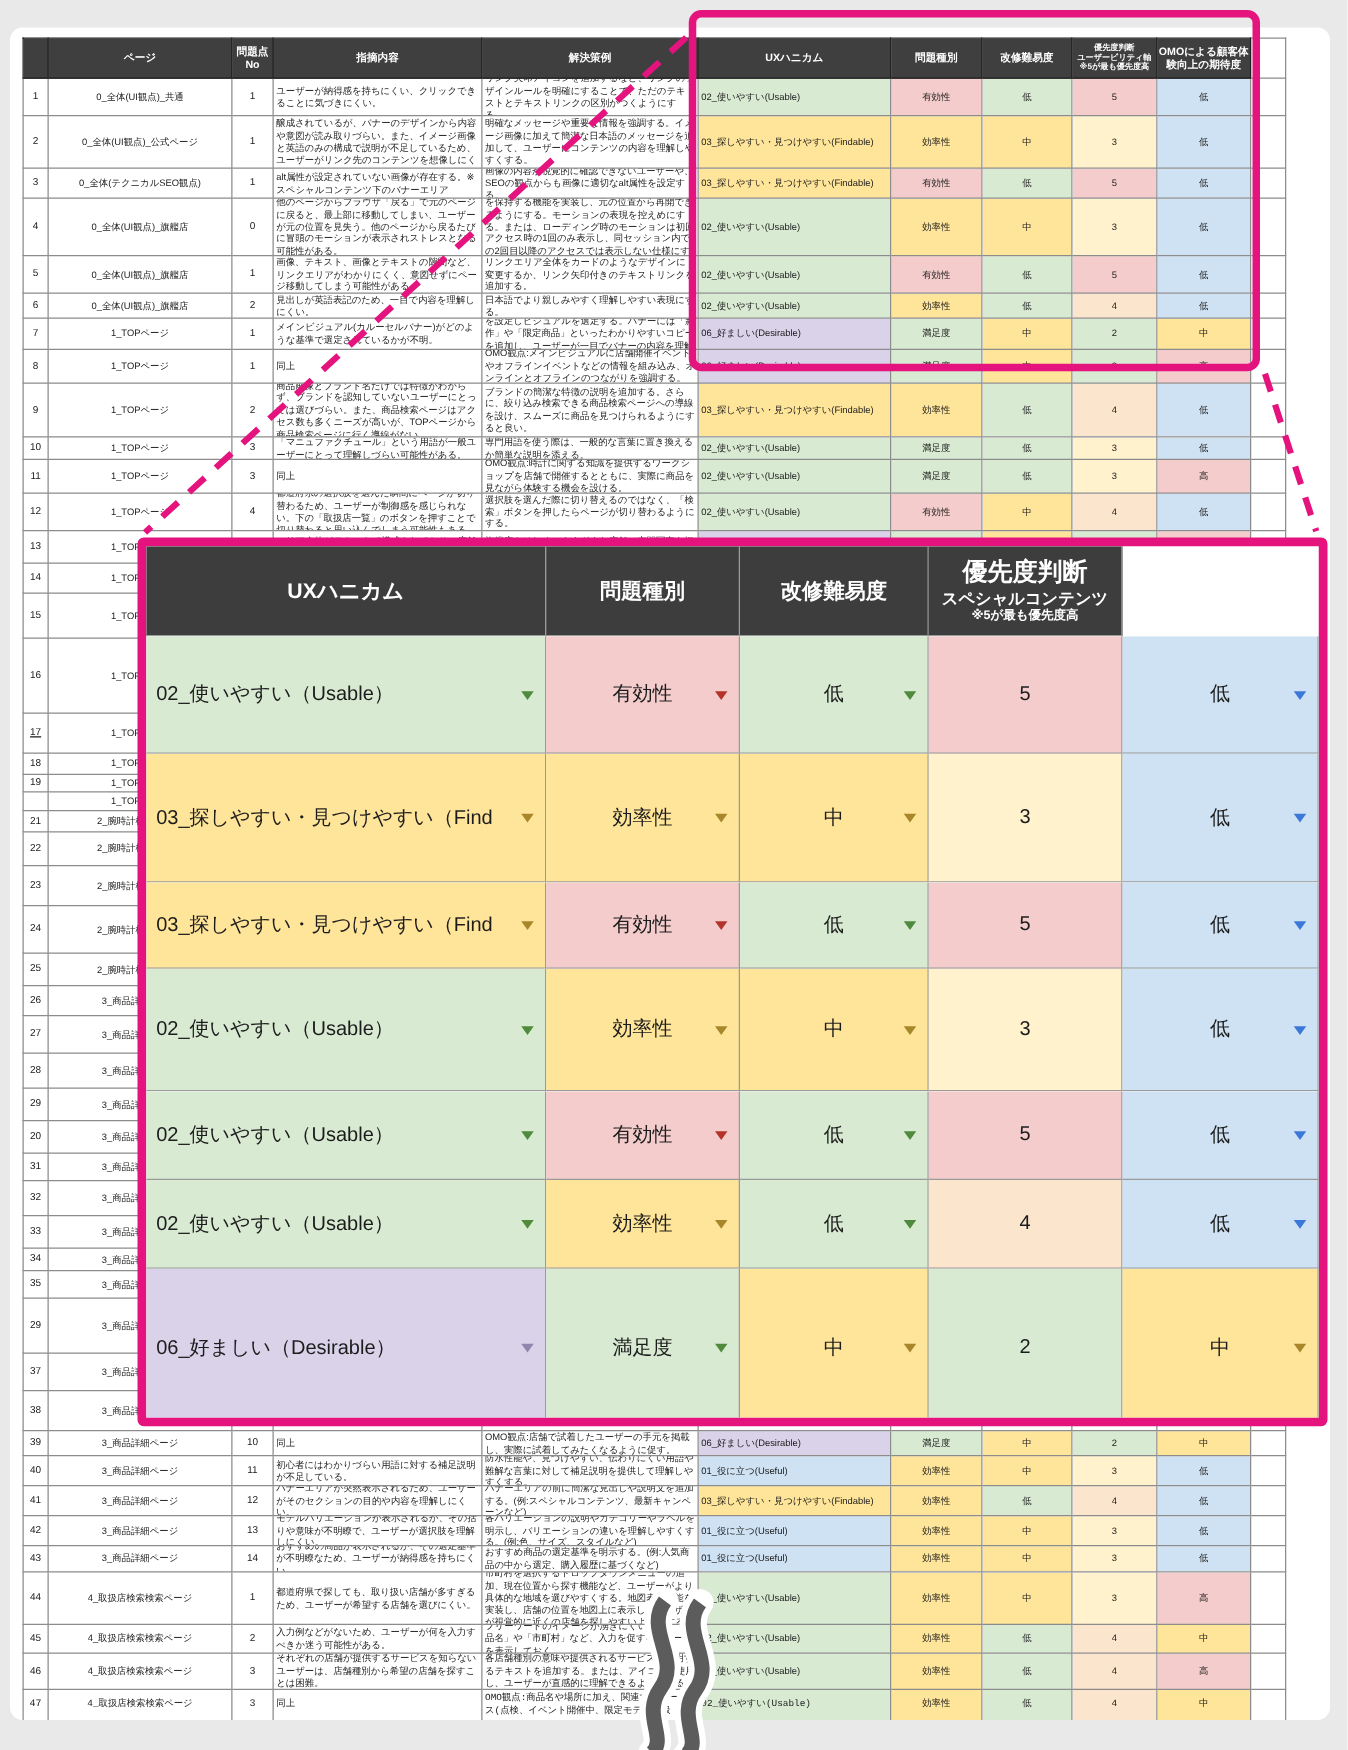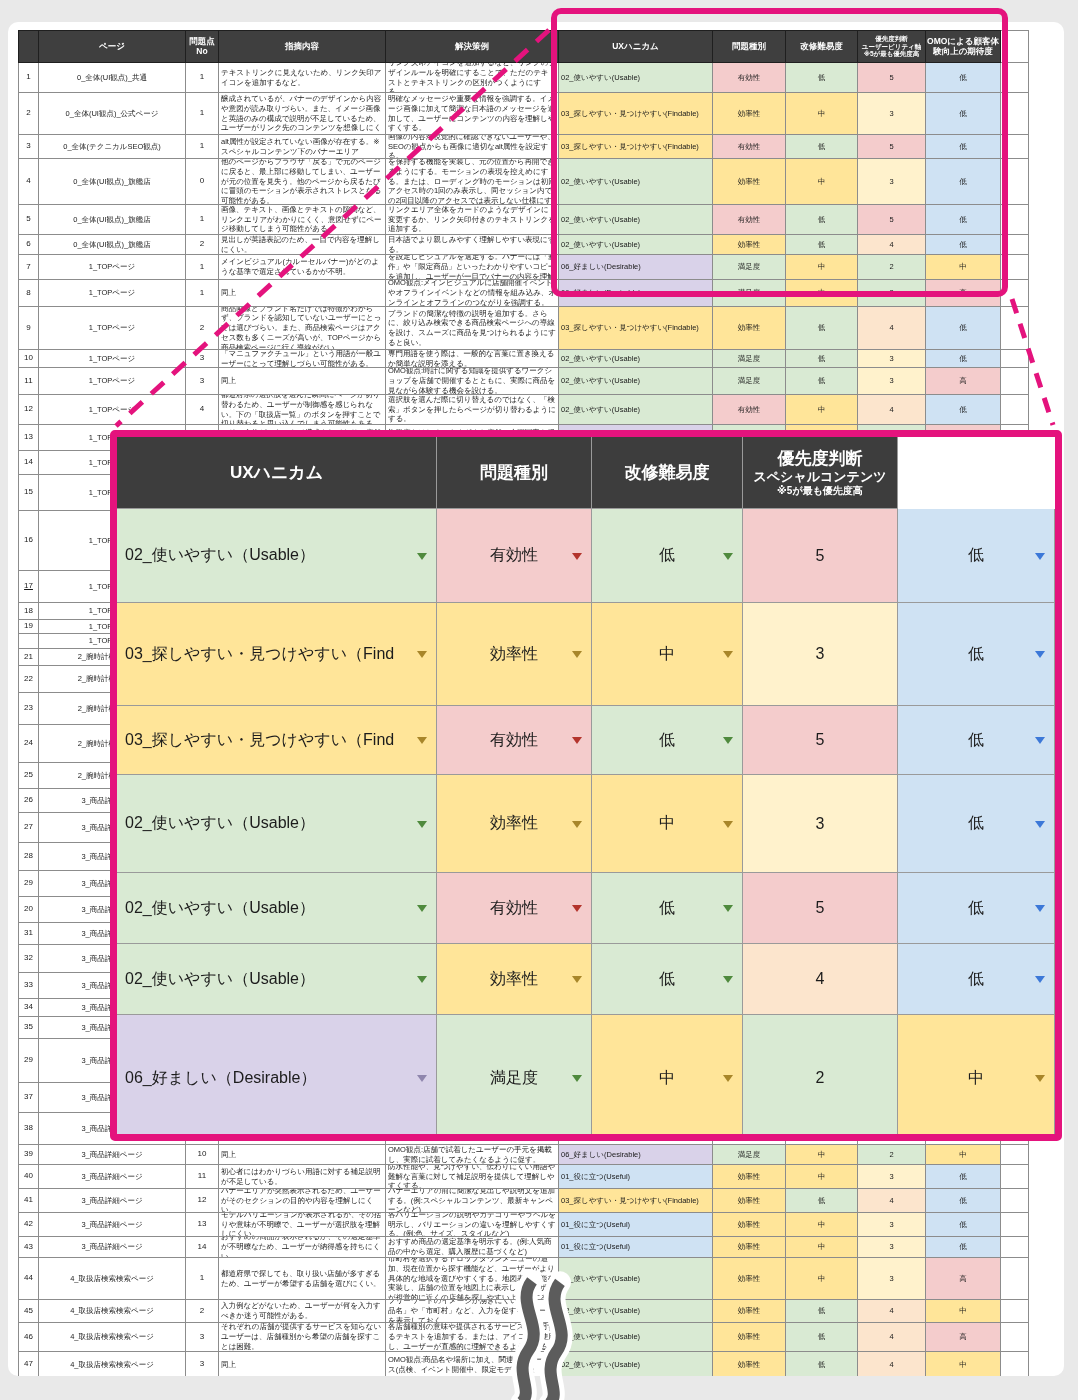--- a/index.html
+++ b/index.html
@@ -57,21 +57,21 @@
   .co-ux{width:320px;justify-content:flex-start;padding-left:8px;white-space:nowrap}
   .co-typ{width:155px}
   .co-dif{width:151px}
   .co-pri{width:155px}
   .co-omo{width:157px}
   .tri{
     position:absolute;right:9px;top:50%;margin-top:-3px;width:0;height:0;
     border-left:5px solid transparent;border-right:5px solid transparent;
     border-top:7px solid #666;
   }
-  .pri-l1{font-size:17px}
+  .pri-l1{font-size:20px}
   .pri-l2{font-size:13px}
   .pri-l3{font-size:10px}
   .omo-head{font-size:15.5px}
   
   svg.anno{position:absolute;left:0;top:0;z-index:60;pointer-events:none}
 </style>
 </head>
 <body>
 
 <div class="card">
@@ -113,21 +113,21 @@
           <td>
             <div class="clip cc num" style="height: 29px;">1</div>
           </td>
           <td>
             <div class="clip cc" style="height: 29px; font-size: 7.5px;">0_全体(UI観点)_共通</div>
           </td>
           <td>
             <div class="clip cc num" style="height: 29px;">1</div>
           </td>
           <td>
-            <div class="clip lt" style="height: 29px;">テキストリンクに見えないため、リンク矢印アイコンを追加するなど。</div>
+            <div class="clip lt" style="height: 29px;">ユーザーが納得感を持ちにくい、クリックできることに気づきにくい。</div>
           </td>
           <td>
             <div class="clip lt" style="height: 29px;">リンク矢印アイコンを追加するなど、リンクのデザインルールを明確にすることで、ただのテキストとテキストリンクの区別がつくようにする。</div>
           </td>
           <td style="background: rgb(217, 234, 211);">
             <div class="clip lt" style="height: 29px;">02_使いやすい(Usable)</div>
           </td>
           <td style="background: rgb(244, 204, 204);">
             <div class="clip cc" style="height: 29px;">有効性</div>
           </td>
@@ -1712,21 +1712,21 @@
           <td style="background: rgb(252, 229, 205);">
             <div class="clip cc" style="height: 28px;">4</div>
           </td>
           <td style="background: rgb(244, 204, 204);">
             <div class="clip cc" style="height: 28px;">高</div>
           </td>
           <td>
             <div class="clip cc" style="height: 28px;"></div>
           </td>
         </tr>
-        <tr style="height: 26px;">
+        <tr style="height: 26px; font-family: Liberation Mono, monospace;">
           <td>
             <div class="clip cc num" style="height: 25px;">47</div>
           </td>
           <td>
             <div class="clip cc" style="height: 25px; font-size: 7.5px;">4_取扱店検索検索ページ</div>
           </td>
           <td>
             <div class="clip cc num" style="height: 25px;">3</div>
           </td>
           <td>

